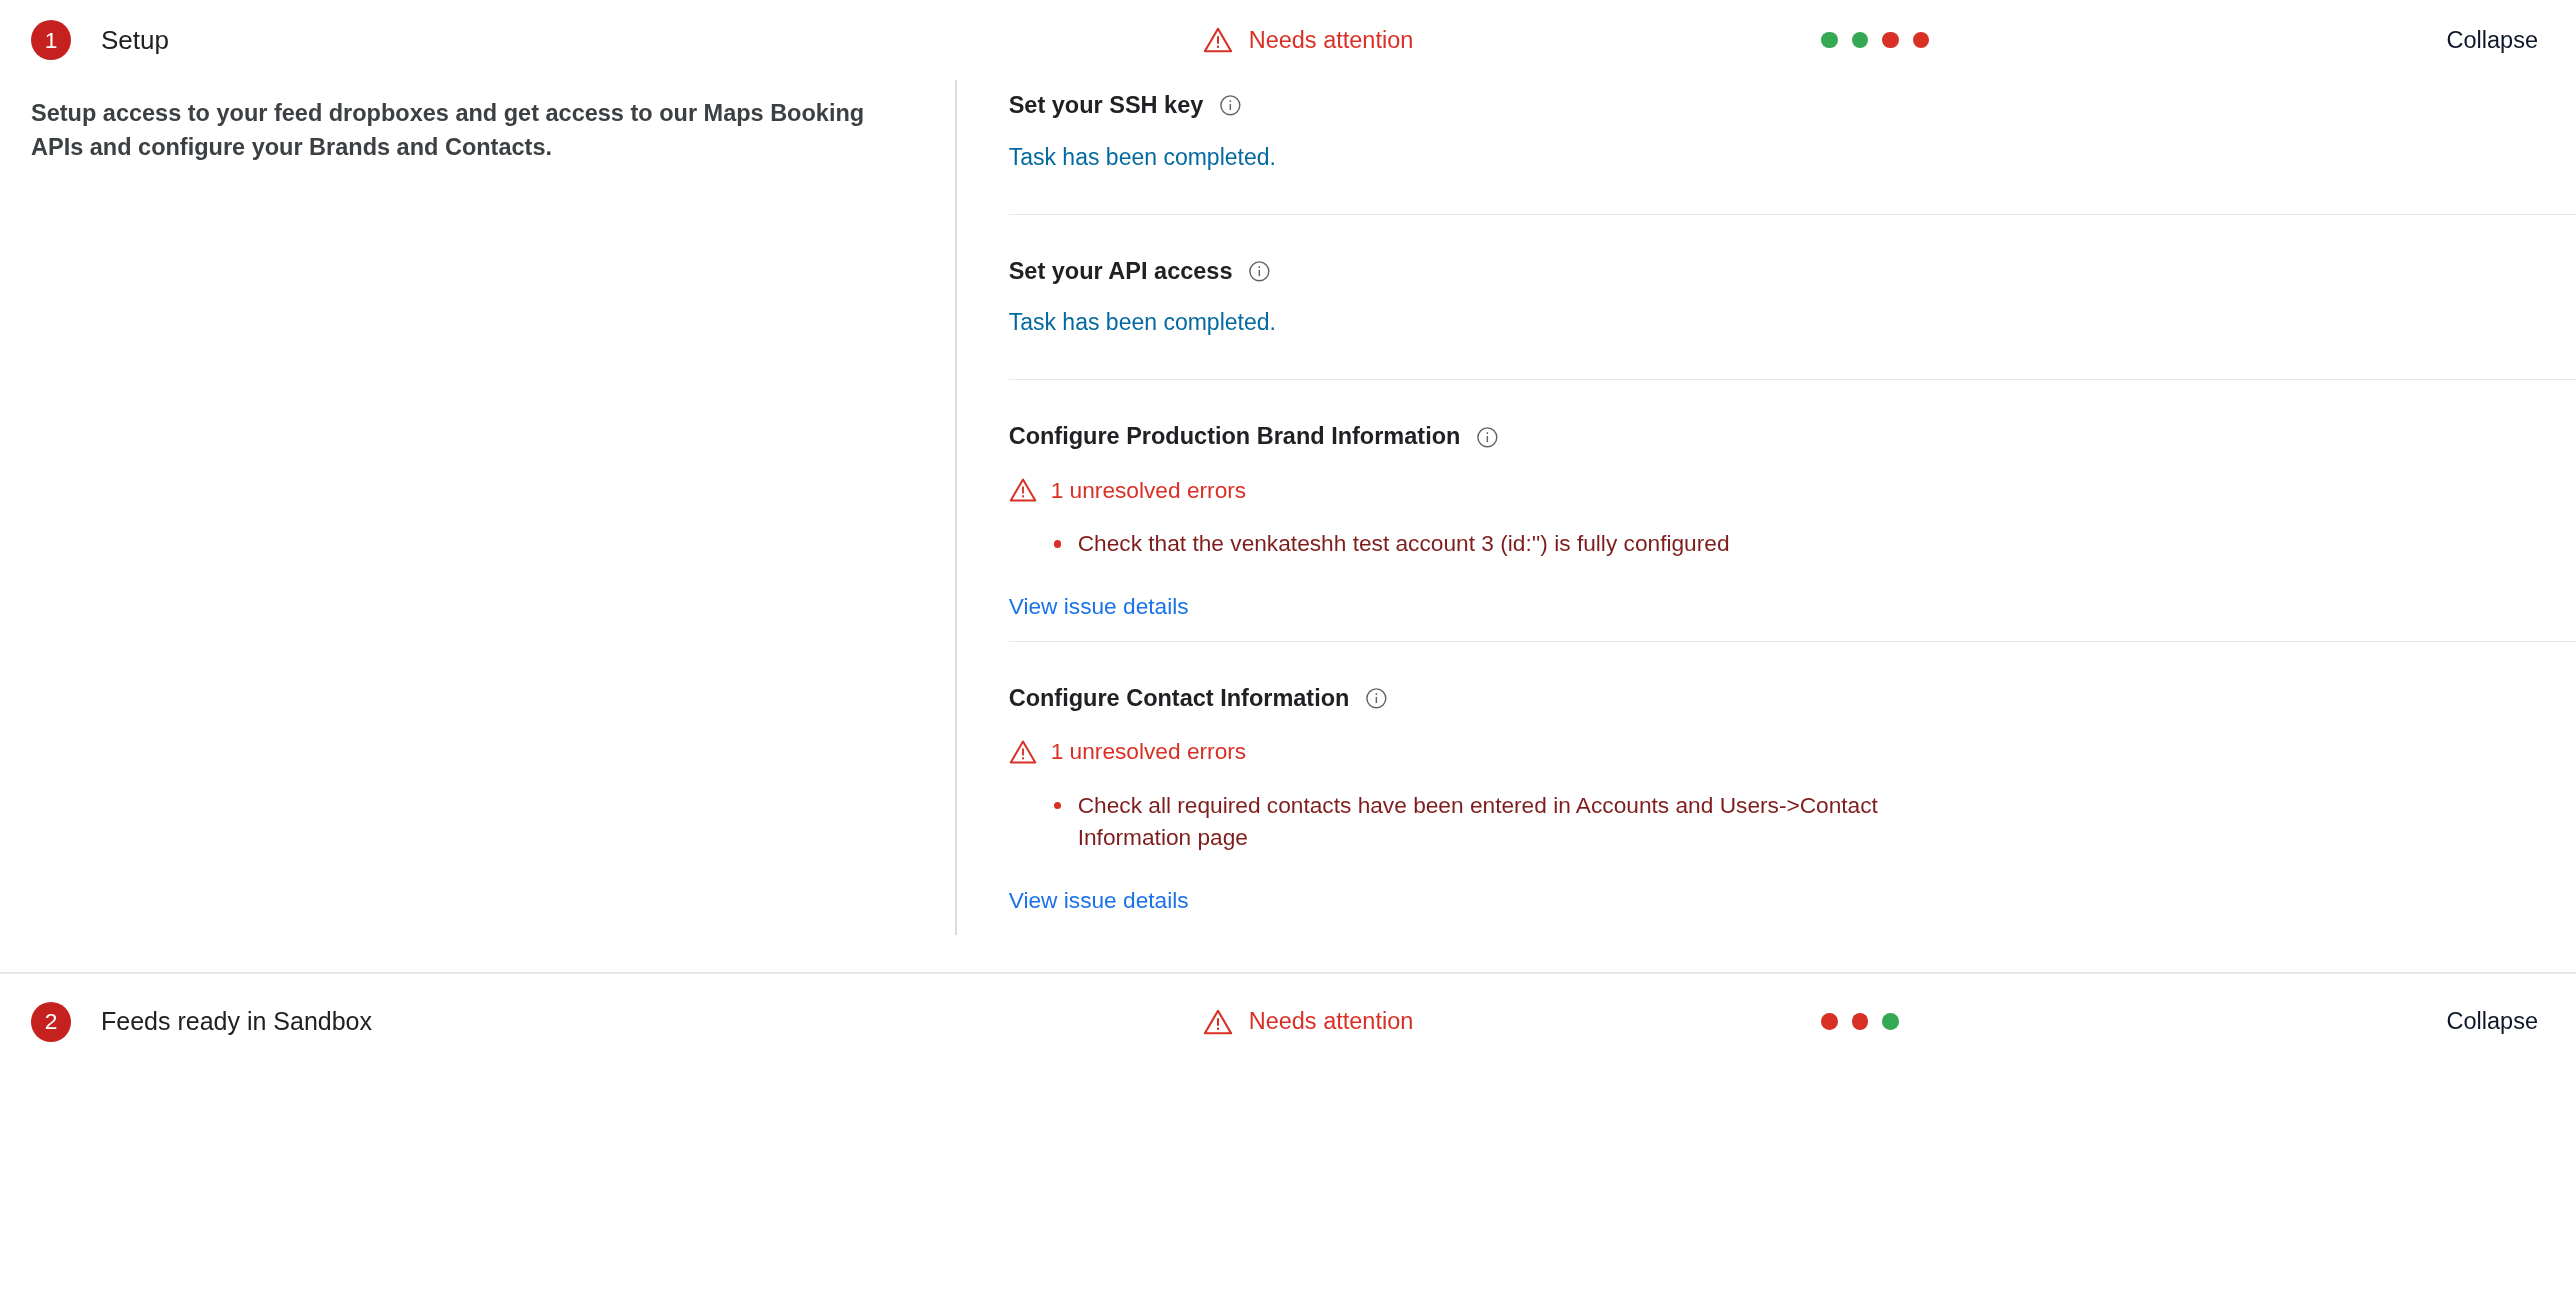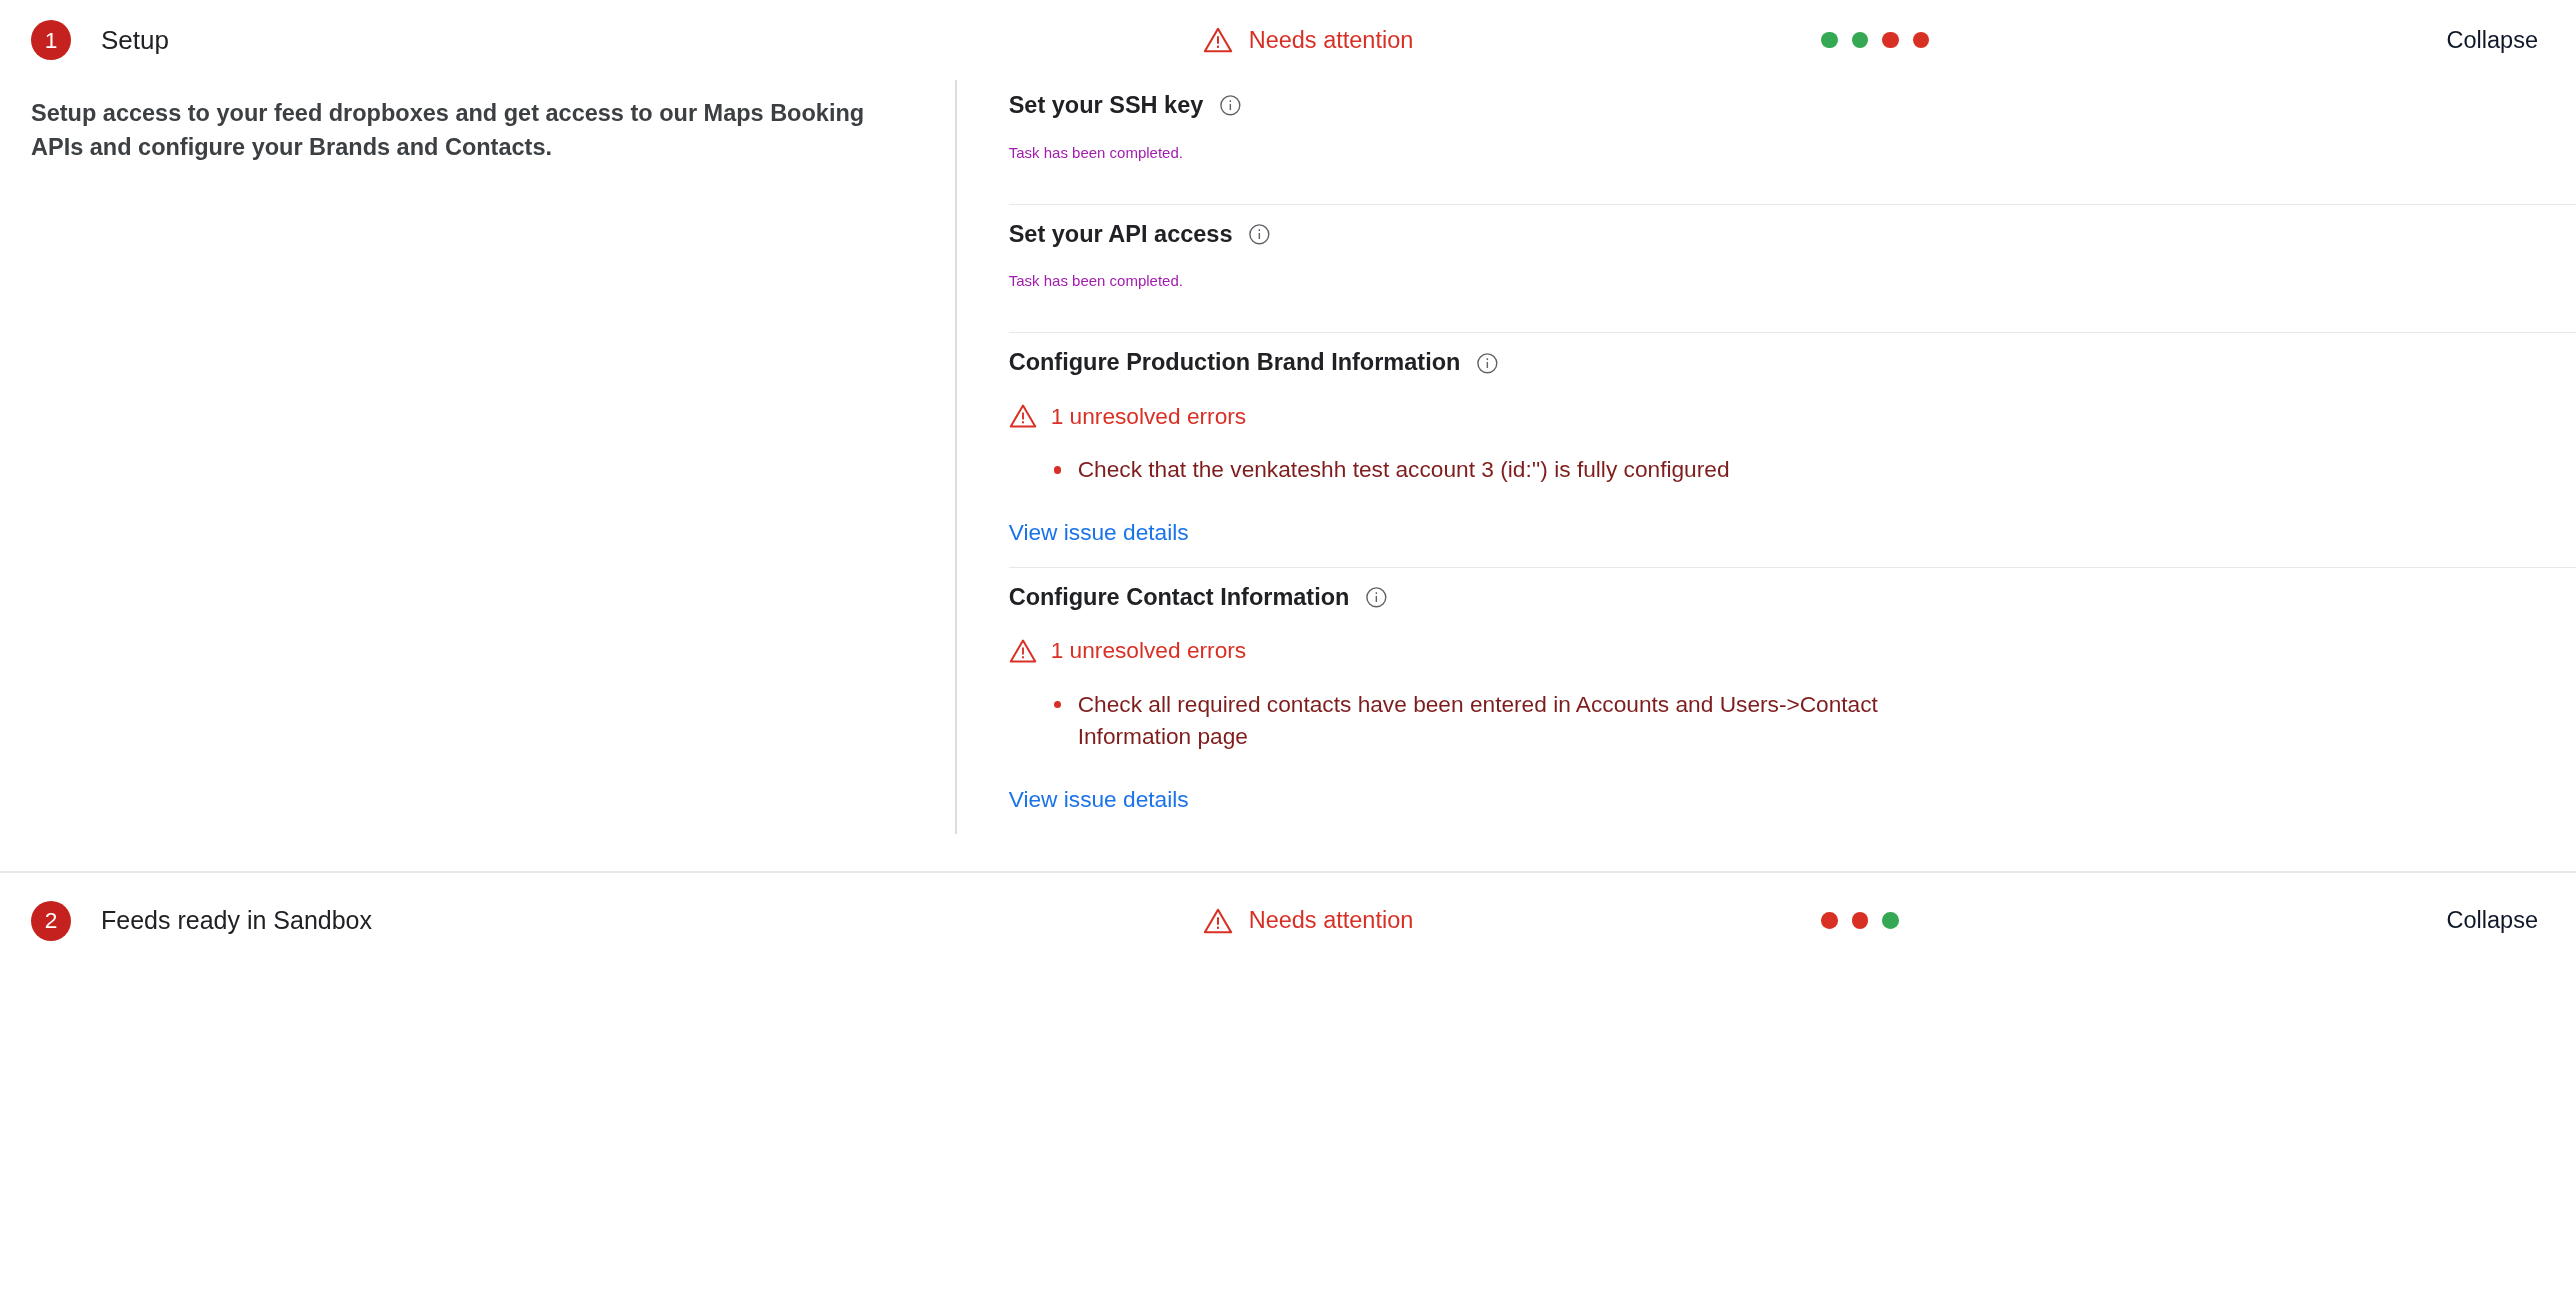--- a/index.html
+++ b/index.html
@@ -117,21 +117,21 @@
     flex: 1;
     padding-left: 52px;
     padding-top: 12.2px;
   }
 
   .task {
     padding-bottom: 12.2px;
   }
   .task + .task {
     border-top: 1.7px solid #e6e8ea;
-    padding-top: 16px;
+    padding-top: 43px;
   }
   .task-inner {
     max-width: 976px;
   }
   .task-title-row {
     display: flex;
     align-items: center;
     gap: 15.7px;
   }
   .task-title {
@@ -145,22 +145,22 @@
     height: 22.7px;
     flex: none;
     display: inline-flex;
     align-items: center;
     justify-content: center;
     cursor: pointer;
   }
   .info-icon svg { display: block; }
 
   .task-status {
-    font-size: 15px;
-    color: #a21caf;
+    font-size: 23px;
+    color: #0369a1;
     margin-top: 24.4px;
     margin-bottom: 31px;
   }
 
   .error-row {
     display: flex;
     align-items: center;
     gap: 14px;
     margin-top: 26px;
   }

